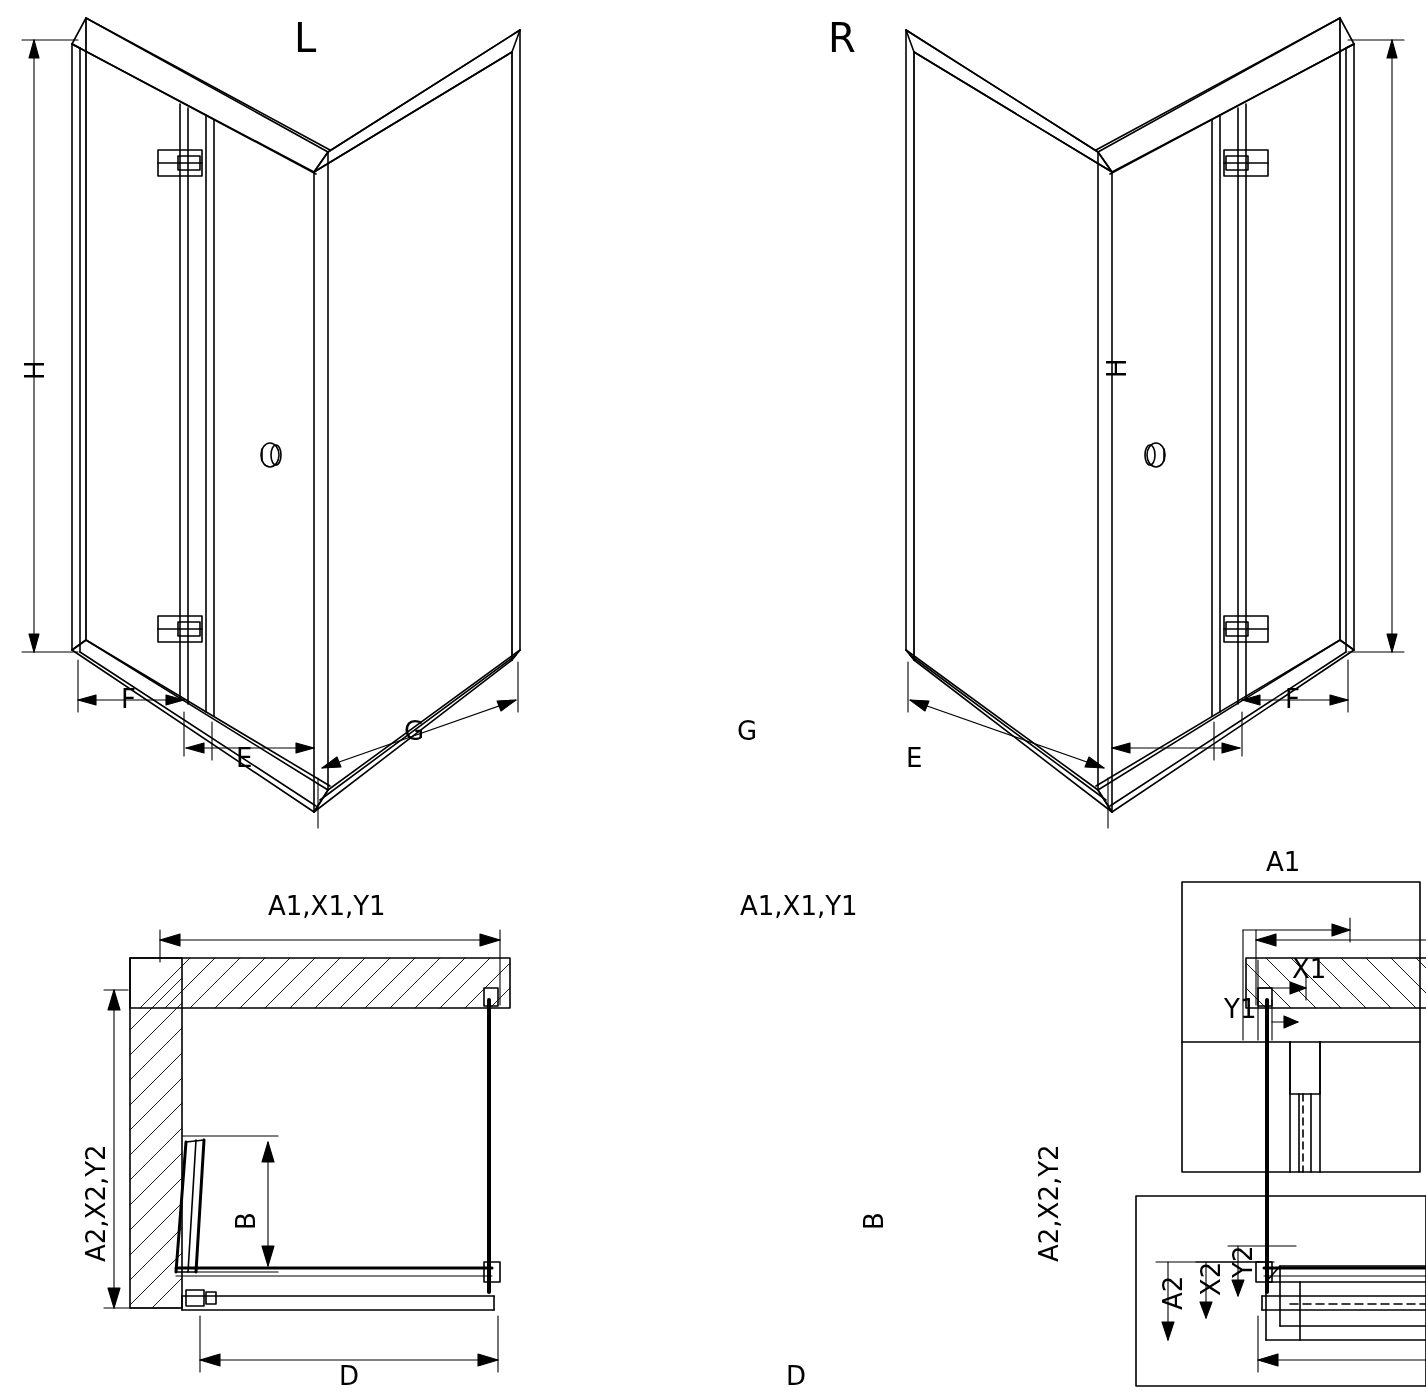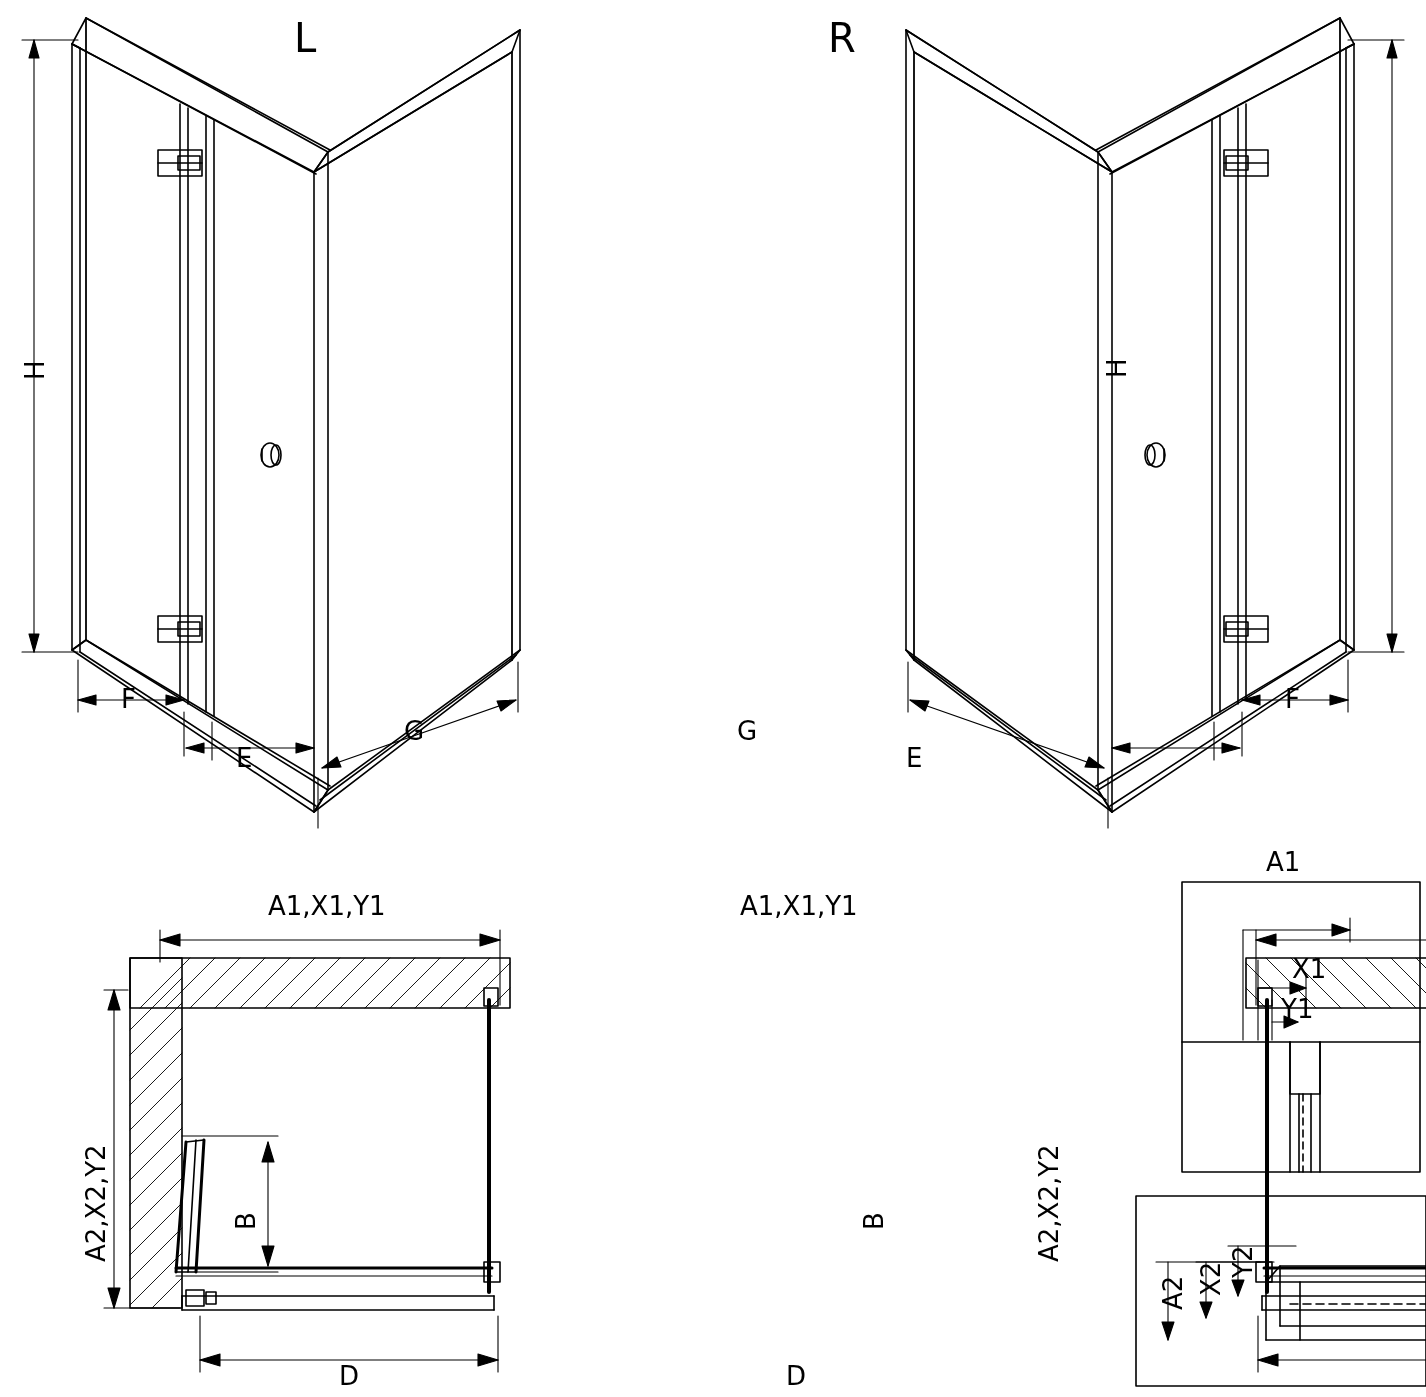--- a/index.html
+++ b/index.html
@@ -482,19 +482,19 @@
   <div class="lbl lbl-mid rot90" style="left:233px; top:1230px;">B</div>
   <div class="lbl lbl-mid" style="left:339px; top:1363px;">D</div>
 
   <div class="lbl lbl-mid" style="left:740px; top:893px;">A1,X1,Y1</div>
   <div class="lbl lbl-mid rot90" style="left:1036px; top:1262px;">A2,X2,Y2</div>
   <div class="lbl lbl-mid rot90" style="left:861px; top:1230px;">B</div>
   <div class="lbl lbl-mid" style="left:786px; top:1363px;">D</div>
 
   <div class="lbl lbl-mid" style="left:1266px; top:849px;">A1</div>
   <div class="lbl lbl-mid" style="left:1246px; top:956px;margin-left:46px;">X1</div>
-  <div class="lbl lbl-mid" style="left:1281px; top:996px;">Y1</div>
+  <div class="lbl lbl-mid" style="left:1224px; top:996px;">Y1</div>
 
   <div class="lbl lbl-mid rot90" style="left:1160px; top:1310px;">A2</div>
   <div class="lbl lbl-mid rot90" style="left:1198px; top:1296px;">X2</div>
   <div class="lbl lbl-mid rot90" style="left:1230px; top:1278px;">Y2</div>
 
 </div>
 
 </body></html>

